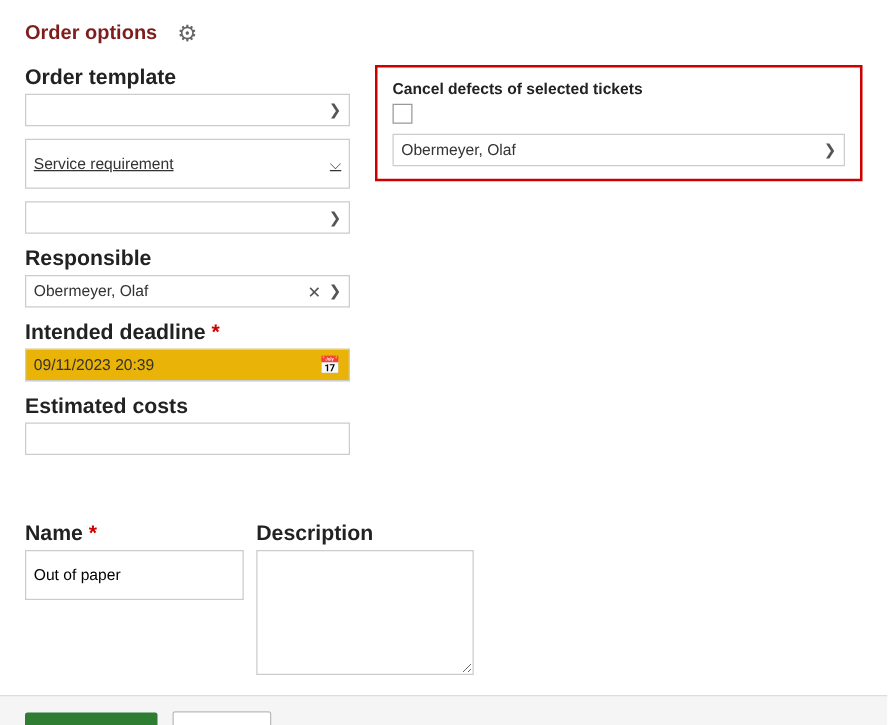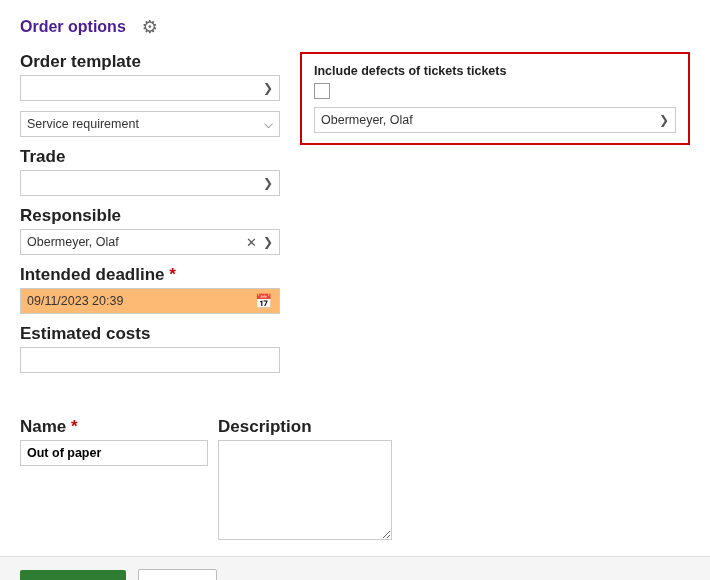--- a/index.html
+++ b/index.html
@@ -21,21 +21,21 @@
 
     .header-row {
       display: flex;
       align-items: center;
       margin-bottom: 14px;
     }
 
     .page-title {
       font-size: 16px;
       font-weight: bold;
-      color: #4c1d95;
+      color: #7f1d1d;
     }
 
     .gear-icon {
       margin-left: 16px;
       color: #666;
       font-size: 18px;
       cursor: pointer;
     }
 
     .content-area {
@@ -94,24 +94,25 @@
     .input-text {
       font-size: 12.5px;
       color: #333;
       flex: 1;
     }
 
     .select-field {
       display: flex;
       align-items: center;
       border: 1px solid #ccc;
-      height: 26px;
-      padding: 0 6px;
-      background: #fff;
-      cursor: pointer;
+      height: 40px;
+      padding: 0 6px;
+      background: #fff;
+      cursor: pointer;
+      text-decoration: underline;
     }
 
     .select-field .chevron-down {
       margin-left: auto;
       color: #555;
       font-size: 12px;
     }
 
     .responsible-field {
       display: flex;
@@ -135,46 +136,45 @@
       margin-left: 6px;
       cursor: pointer;
     }
 
     .date-field {
       display: flex;
       align-items: center;
       border: 1px solid #ccc;
       height: 26px;
       padding: 0 6px;
-      background: #fdba74;
+      background: #eab308;
     }
 
     .date-field .calendar-icon {
       margin-left: auto;
       color: #555;
       font-size: 14px;
     }
 
     .text-input {
       border: 1px solid #ccc;
       height: 26px;
       padding: 0 6px;
       font-size: 12.5px;
       width: 100%;
       outline: none;
     }
 
     .name-input {
       border: 1px solid #ccc;
-      height: 26px;
+      height: 40px;
       padding: 0 6px;
       font-size: 12.5px;
       width: 100%;
       outline: none;
-      font-weight: bold;
     }
 
     .description-textarea {
       border: 1px solid #ccc;
       padding: 6px;
       font-size: 12.5px;
       width: 100%;
       height: 100px;
       resize: vertical;
       outline: none;
@@ -306,21 +306,20 @@
       </div>
 
       <div class="field-group">
         <div class="select-field">
           <span class="input-text">Service requirement</span>
           <span class="chevron-down">⌵</span>
         </div>
       </div>
 
       <div class="field-group">
-        <span class="field-label">Trade</span>
         <div class="input-with-arrow">
           <span class="input-text"></span>
           <span class="arrow-btn">❯</span>
         </div>
       </div>
 
       <div class="field-group">
         <span class="field-label">Responsible</span>
         <div class="responsible-field">
           <span class="input-text">Obermeyer, Olaf</span>
@@ -344,21 +343,21 @@
         <span class="field-label">Estimated costs</span>
         <input class="text-input" type="text" value="" style="">
       </div>
 
     </div>
 
     <div class="right-col">
       <div class="defects-box">
 
         <div class="field-group">
-          <span class="section-label">Include defects of tickets tickets</span>
+          <span class="section-label">Cancel defects of selected tickets</span>
           <div class="checkbox-row">
             <div class="checkbox-unchecked"></div>
           </div>
         </div>
 
 
         <div class="field-group">
           <div class="executing-person-field">
             <span class="input-text">Obermeyer, Olaf</span>
             <span class="arrow-btn">❯</span>

